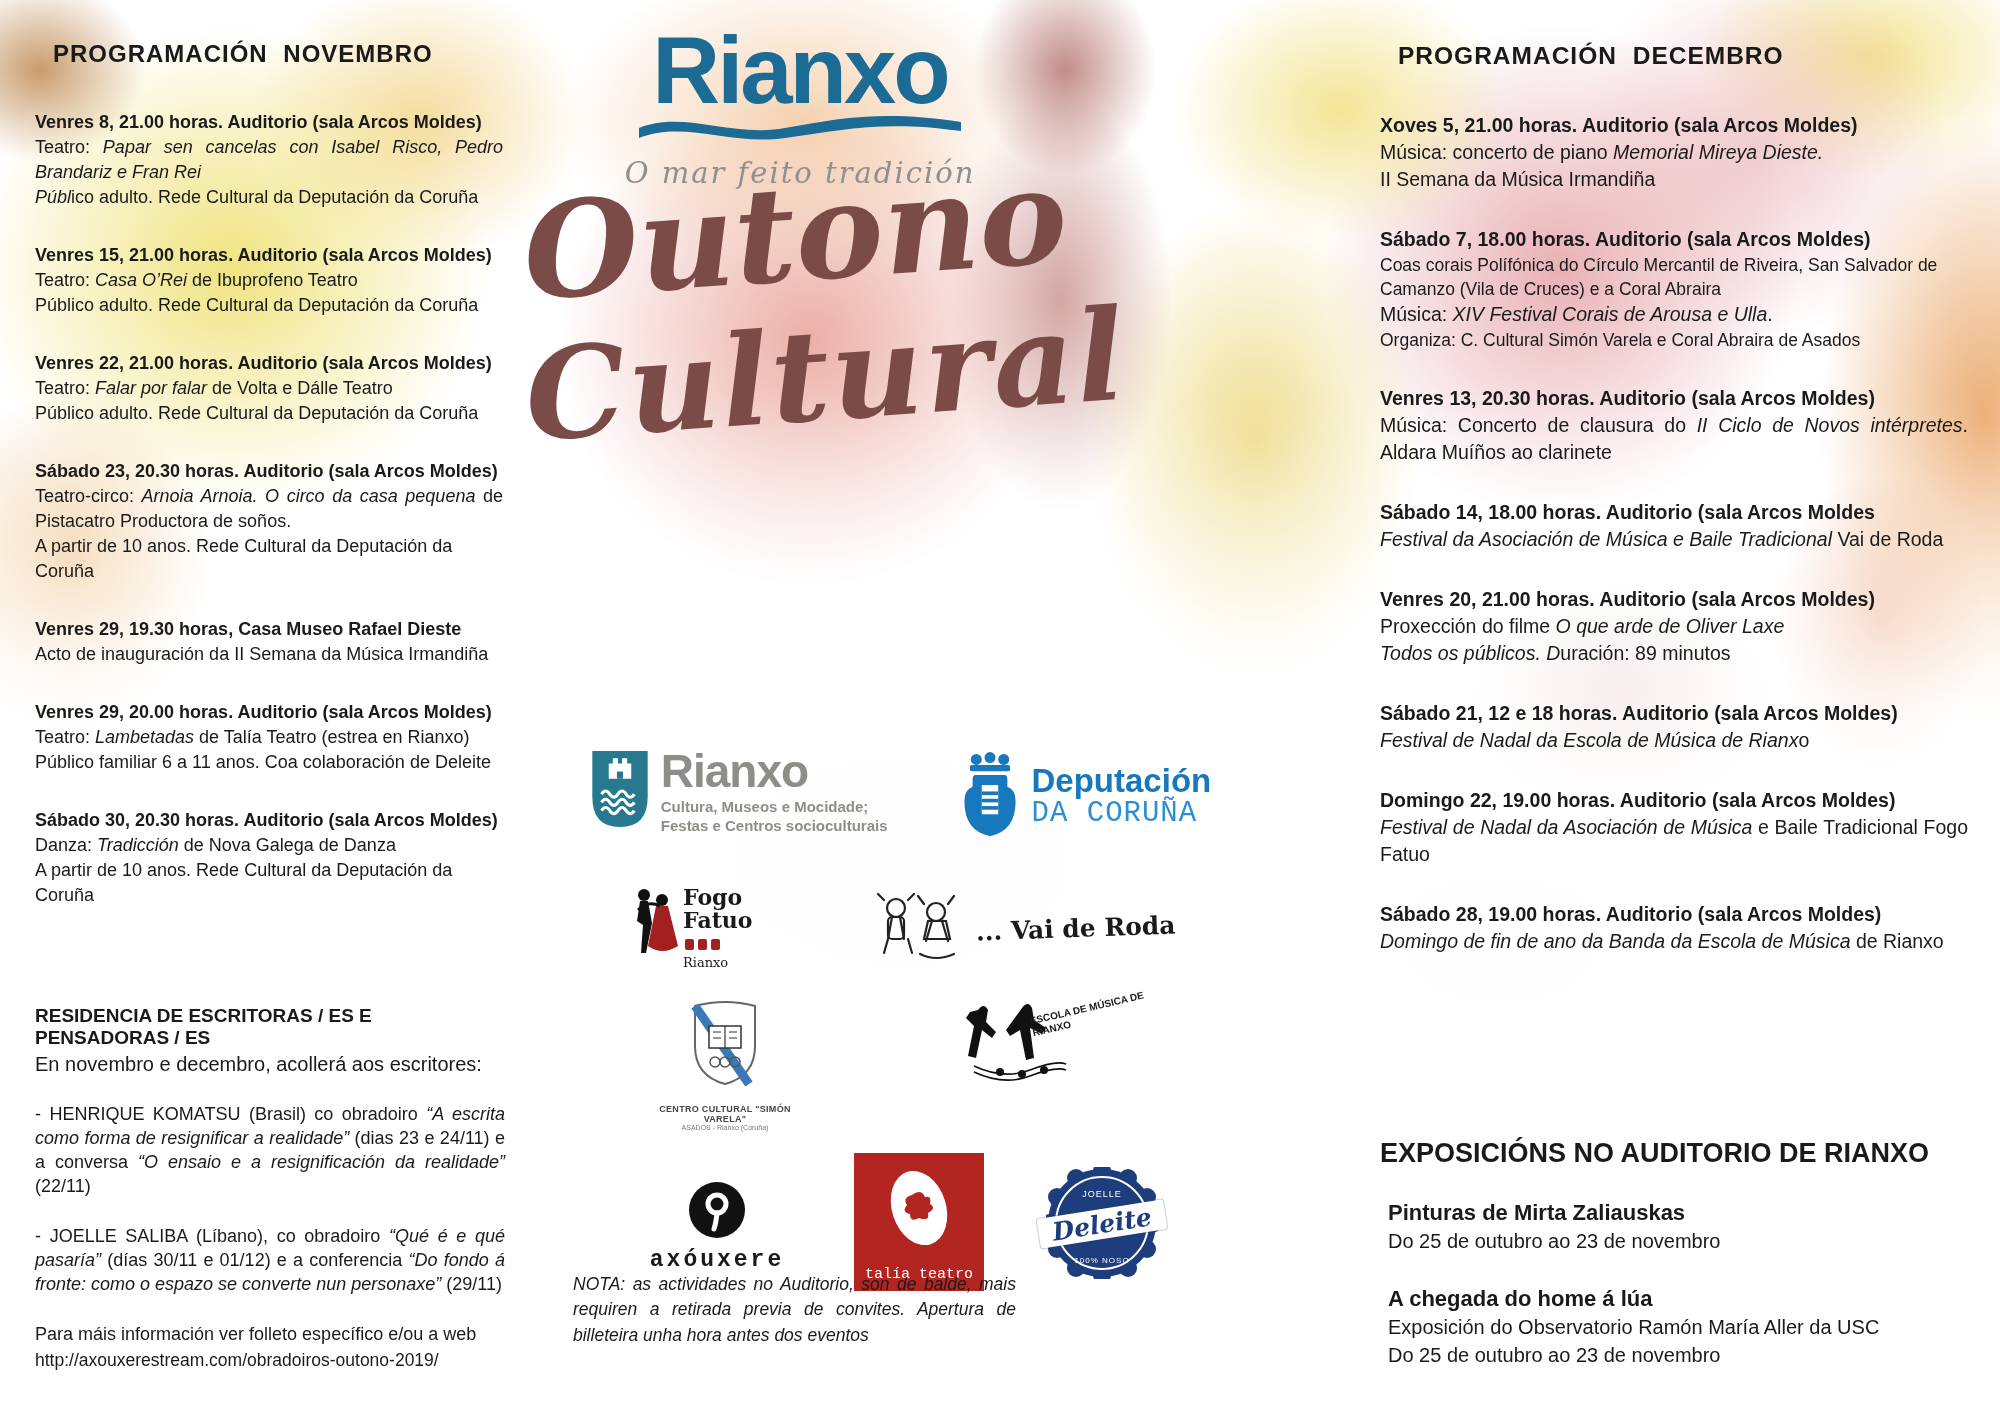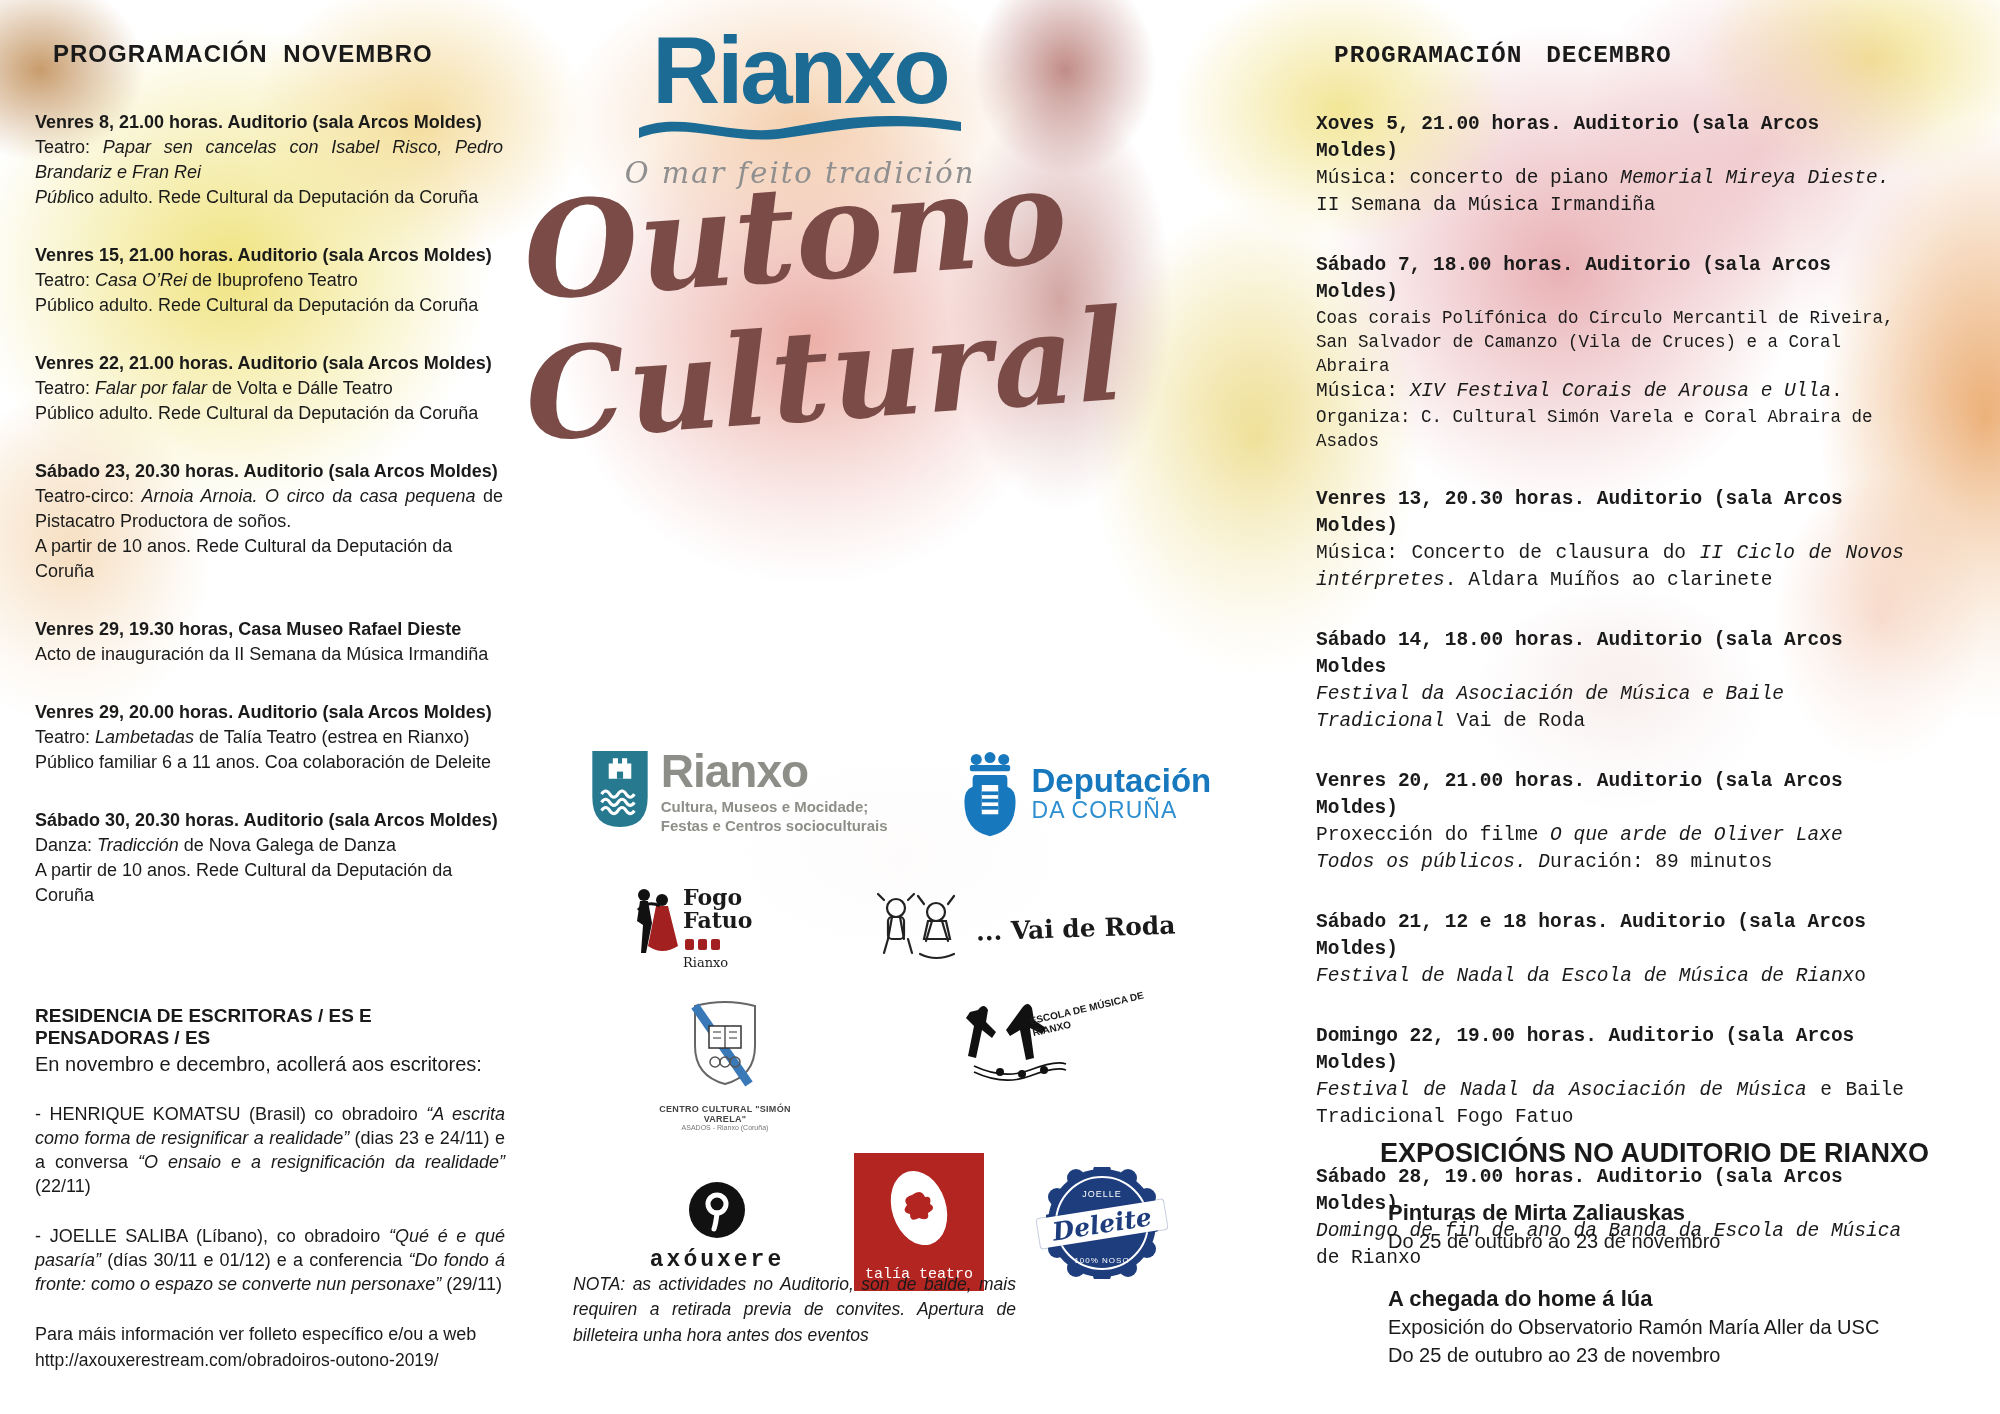--- a/index.html
+++ b/index.html
@@ -26,21 +26,21 @@
     radial-gradient(260px 180px at 900px 880px, rgba(214,172,166,0.30), rgba(214,172,166,0) 70%),
     radial-gradient(220px 140px at 110px 1060px, rgba(205,219,196,0.50), rgba(205,219,196,0) 70%),
     radial-gradient(280px 170px at 430px 1300px, rgba(223,188,180,0.55), rgba(223,188,180,0) 70%),
     radial-gradient(240px 150px at 1020px 1180px, rgba(230,205,190,0.40), rgba(230,205,190,0) 70%),
     radial-gradient(300px 170px at 1500px 980px, rgba(235,215,205,0.35), rgba(235,215,205,0) 70%),
     #ffffff;}
   
   .col{position:absolute;}
   .col h1{margin:0;font-size:24px;font-weight:bold;letter-spacing:1px;word-spacing:8px;padding-left:18px;}
   .col-left{left:35px;top:40px;width:468px;}
-  .col-right{left:1316px;top:42px;width:588px;font-family:Liberation Mono, monospace;}
+  .col-right{left:1380px;top:42px;width:588px;}
   .col-right h1{font-size:24.5px;}
   .events{margin-top:42px;}
   .event{margin-bottom:33px;}
   .etitle{font-weight:bold;}
   .line{margin:0;}
   .line.j{text-align:justify;}
   .line .i{font-style:italic;}
   .col-left .etitle,.col-left .line{font-size:18px;line-height:25px;}
   .col-right .etitle,.col-right .line{font-size:19.5px;line-height:27px;}
   .col-right .line.sm{font-size:17.5px;line-height:24px;}
@@ -62,21 +62,21 @@
   .st2{font-size:126px;line-height:1.0;margin-top:14px;letter-spacing:2px;}
   
   .logos{position:absolute;left:560px;top:748px;width:680px;}
   .lrow{display:flex;justify-content:center;align-items:flex-start;}
   .lgroup{display:flex;align-items:flex-start;}
   .concello-txt{margin-left:10px;text-align:left;}
   .concello-name{font-size:46px;font-weight:bold;color:#8e8e89;line-height:1.0;letter-spacing:-1px;}
   .concello-sub{font-size:15px;font-weight:bold;color:#8e8e89;line-height:1.25;margin-top:4px;}
   .dep-txt{margin-left:10px;text-align:left;padding-top:16px;}
   .dep1{font-size:33px;font-weight:bold;color:#1878be;line-height:1.0;}
-  .dep2{font-size:23px;color:#2e8fd0;letter-spacing:1px;line-height:1.15;}
+  .dep2{font-size:29px;color:#2e8fd0;letter-spacing:1px;line-height:1.15;font-family:Liberation Mono, monospace;}
   .row2{margin-top:42px;gap:120px;align-items:center;}
   .ff-txt{margin-left:1px;text-align:left;font-family:"DejaVu Serif",serif;}
   .ff-line{font-size:22px;font-weight:bold;line-height:1.05;}
   .ff-seals{margin:3px 0 1px 2px;}
   .ff-seal{display:inline-block;width:9px;height:11px;background:#a32020;border-radius:2px;margin-right:4px;}
   .ff-sub{font-size:13px;}
   .vai{display:flex;align-items:center;}
   .vai-label{margin-left:12px;font-size:25px;font-weight:bold;transform:rotate(-2deg);font-family:"DejaVu Serif",serif;}
   .row3{margin-top:30px;gap:160px;}
   .sv{text-align:center;width:150px;}

